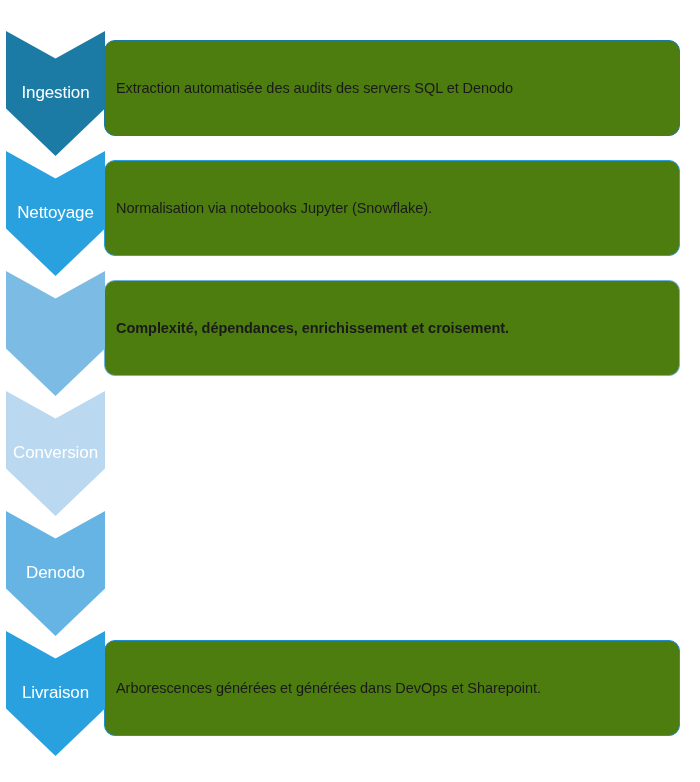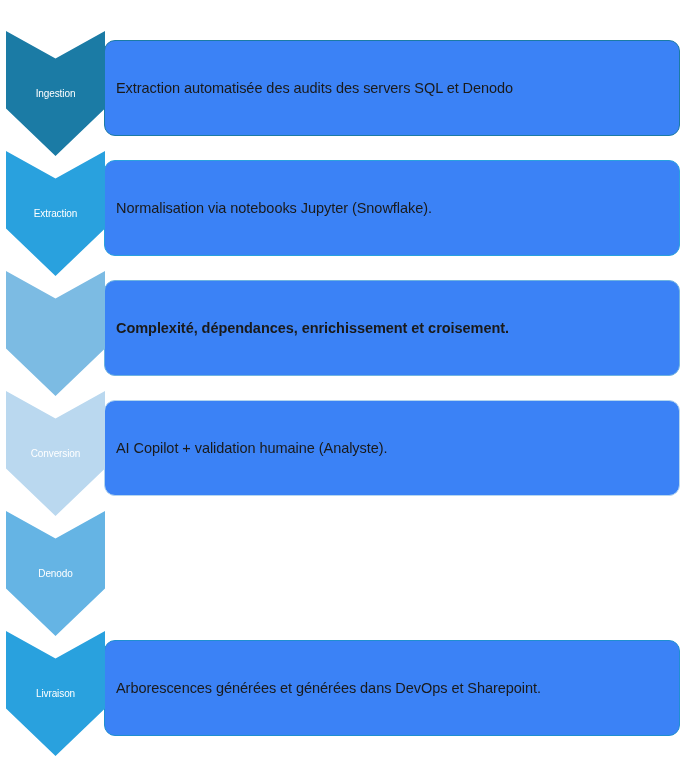--- a/index.html
+++ b/index.html
@@ -40,37 +40,37 @@
   .chevron-label {
     position: absolute;
     left: 6px;
     top: 0;
     width: 99px;
     height: 125px;
     display: flex;
     align-items: center;
     justify-content: center;
     color: #ffffff;
-    font-size: 10px;
+    font-size: 17px;
     line-height: 1.1;
     letter-spacing: -0.1px;
     text-align: center;
     pointer-events: none;
     white-space: nowrap;
   }
 
   
   .desc-box {
     position: absolute;
     left: 104px;
     top: 9px;
     width: 576px;
     height: 96px;
     box-sizing: border-box;
-    background: #3b82f6;
+    background: #4d7c0f;
     border: 1.6px solid #2e93d1;
     border-radius: 11px;
     display: flex;
     align-items: center;
   }
 
   .desc-text {
     padding: 0 0 0 11px;
     font-size: 14.5px;
     color: #1a1a1a;
@@ -88,32 +88,29 @@
         <div class="desc-text">Extraction automatisée des audits des servers SQL et Denodo</div>
       </div>
       <div class="chevron" style="background: rgb(27, 123, 165);"></div>
       <div class="chevron-label">Ingestion</div>
     </div>
     <div class="stage-row" style="top: 151px;">
       <div class="desc-box" style="border-color: rgb(41, 161, 222);">
         <div class="desc-text">Normalisation via notebooks Jupyter (Snowflake).</div>
       </div>
       <div class="chevron" style="background: rgb(41, 161, 222);"></div>
-      <div class="chevron-label">Extraction</div>
+      <div class="chevron-label">Nettoyage</div>
     </div>
     <div class="stage-row" style="top: 271px;">
       <div class="desc-box" style="border-color: rgb(110, 179, 224); font-weight: bold;">
         <div class="desc-text">Complexité, dépendances, enrichissement et croisement.</div>
       </div>
       <div class="chevron" style="background: rgb(124, 187, 227);"></div>
     </div>
     <div class="stage-row" style="top: 391px;">
-      <div class="desc-box" style="border-color: rgb(180, 214, 239);">
-        <div class="desc-text">AI Copilot + validation humaine (Analyste).</div>
-      </div>
       <div class="chevron" style="background: rgb(186, 216, 239);"></div>
       <div class="chevron-label">Conversion</div>
     </div>
     <div class="stage-row" style="top: 511px;">
       <div class="chevron" style="background: rgb(101, 180, 228);"></div>
       <div class="chevron-label">Denodo</div>
     </div>
     <div class="stage-row" style="top: 631px;">
       <div class="desc-box" style="border-color: rgb(31, 143, 208);">
         <div class="desc-text">Arborescences générées et générées dans DevOps et Sharepoint.</div>

